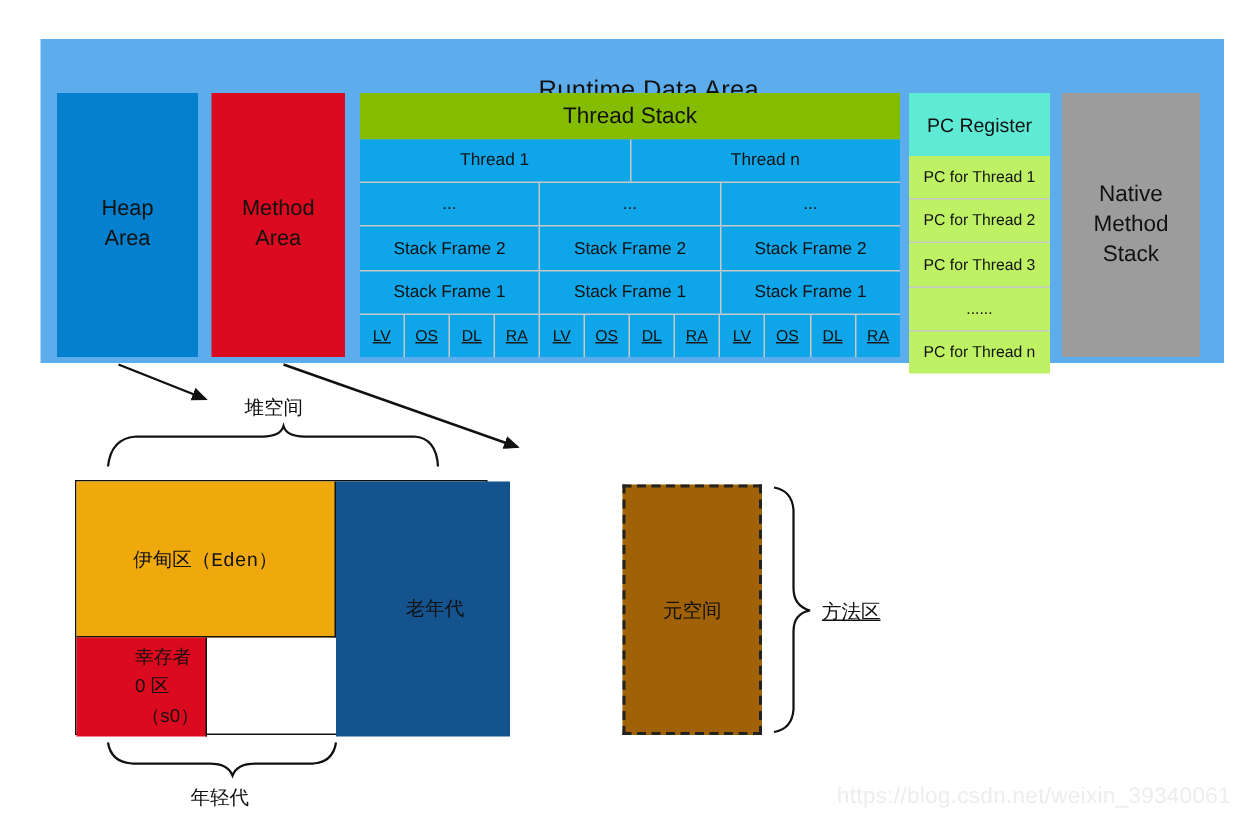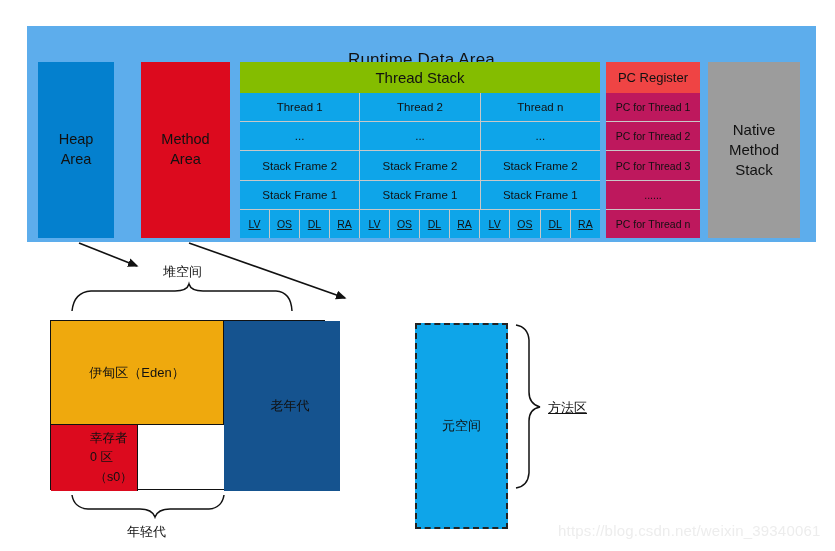--- a/index.html
+++ b/index.html
@@ -24,42 +24,42 @@
 
   
   .rda-panel {
     position: absolute;
     left: 27px; top: 26px;
     width: 789px; height: 216px;
     background: #5DADEC;
   }
   .rda-title {
     position: absolute;
-    left: 0; top: 24px;
+    left: 11px; top: 24px;
     width: 789px;
     text-align: center;
     font-size: 17px;
     color: #111111;
     letter-spacing: .2px;
   }
 
   
   .block {
     position: absolute;
     display: flex;
     align-items: center;
     justify-content: center;
     text-align: center;
     line-height: 1.35;
     font-size: 14.5px;
     color: #111111;
   }
   .heap-area {
     left: 38px; top: 62px;
-    width: 76px; height: 176px;
+    width: 94px; height: 176px;
     background: #0480CE;
   }
   .method-area {
     left: 141px; top: 62px;
     width: 89px; height: 176px;
     background: #DC0A1E;
   }
   .native-stack {
     left: 708px; top: 62px;
     width: 92px; height: 176px;
@@ -124,31 +124,31 @@
   }
   .ts-sub:last-child .ts-subcell:last-child { border-right: none; }
 
   
   .pc-register {
     position: absolute;
     left: 606px; top: 62px;
     width: 94px; height: 176px;
   }
   .pc-header {
-    height: 31px;
-    background: #ef4444;
+    height: 42px;
+    background: #5eead4;
     display: flex;
     align-items: center;
     justify-content: center;
     font-size: 13px;
     color: #111;
   }
   .pc-body {
     height: 145px;
-    background: #be185d;
+    background: #bef264;
     display: flex;
     flex-direction: column;
   }
   .pc-cell {
     flex: 1 1 0;
     border-bottom: 1px solid #C8C8C8;
     display: flex;
     align-items: center;
     justify-content: center;
     font-size: 10.5px;
@@ -170,20 +170,21 @@
     width: 173px; height: 104px;
     background: #EFA90D;
     border-right: 1px solid #111;
     border-bottom: 1px solid #111;
     box-sizing: border-box;
     display: flex;
     align-items: center;
     justify-content: center;
     font-size: 13px;
     color: #111;
+    font-family: Liberation Mono, monospace;
   }
   .surv {
     position: absolute;
     top: 104px;
     height: 66px;
     background: #DC0A1E;
     border-right: 1px solid #111;
     box-sizing: border-box;
     display: flex;
     flex-direction: column;
@@ -205,22 +206,22 @@
     justify-content: center;
     font-size: 13px;
     color: #111;
     padding-left: 16px;
   }
 
   
   .metaspace {
     position: absolute;
     left: 415px; top: 323px;
-    width: 93px; height: 206px;
-    background: #0ea5e9;
+    width: 93px; height: 167px;
+    background: #a16207;
     border: 2px dashed #222;
     box-sizing: border-box;
     display: flex;
     align-items: center;
     justify-content: center;
     font-size: 13px;
     color: #111;
   }
 
   
@@ -274,21 +275,20 @@
       <span>Area</span>
     </div>
   </div>
 
   <div class="thread-stack">
     <div class="ts-header">Thread Stack</div>
     <div class="ts-grid">
 
       <div class="ts-row">
         <div class="ts-cell">Thread 1</div>
-        <div class="ts-cell">Thread 2</div>
         <div class="ts-cell">Thread n</div>
       </div>
 
       <div class="ts-row">
         <div class="ts-cell">...</div>
         <div class="ts-cell">...</div>
         <div class="ts-cell">...</div>
       </div>
 
       <div class="ts-row">

